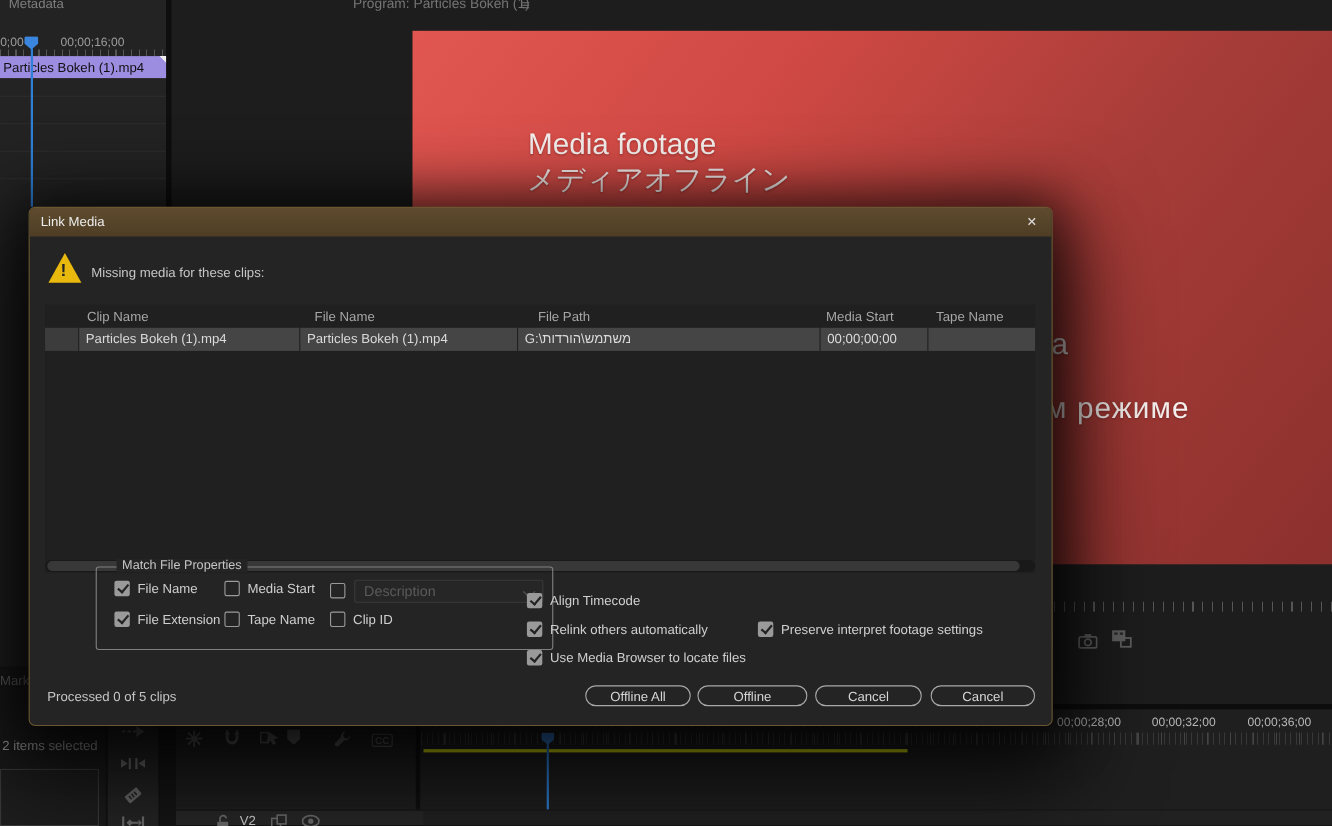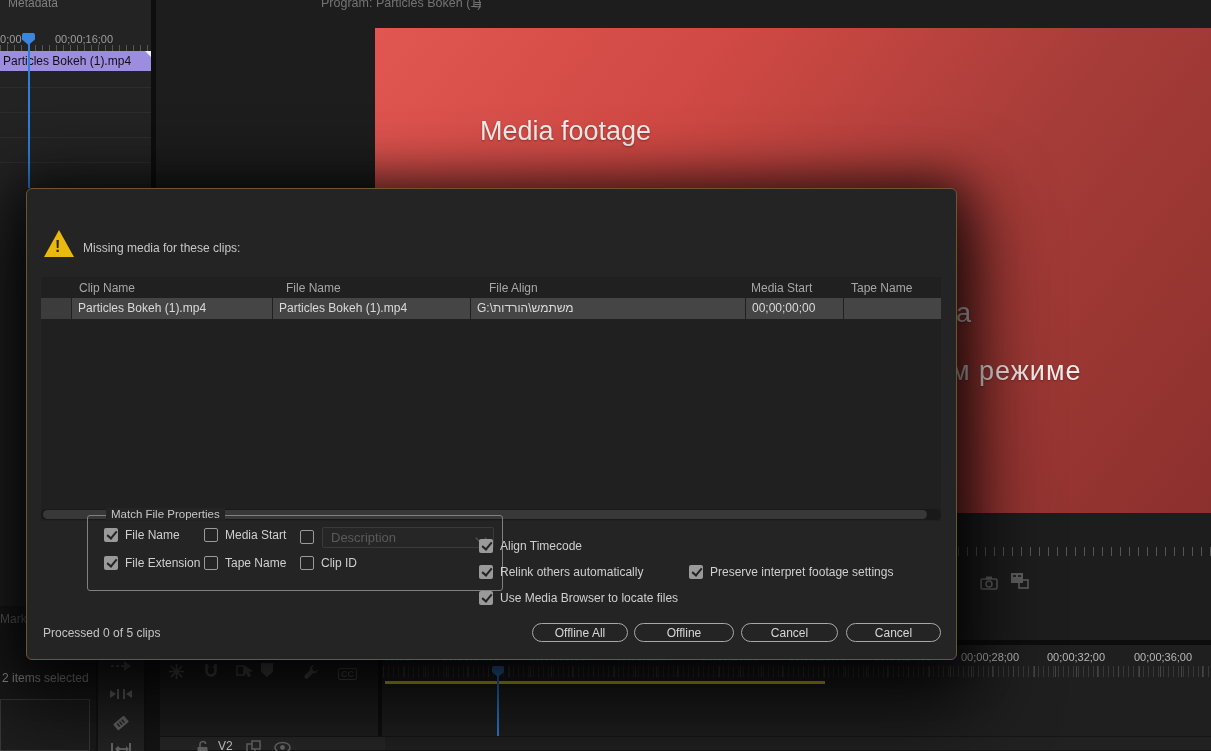--- a/index.html
+++ b/index.html
@@ -142,20 +142,21 @@
 
   <div class="abs" id="vdiv1"></div>
 
   <div class="abs" id="program-panel">
     <div class="abs" id="program-title" style="position:absolute">Program: Particles Bokeh (1)</div>
     <div class="abs" id="program-menu-icon">≡</div>
   </div>
 
   <div class="abs" id="slate">
     <div class="abs slate-text" id="slate-en">Media footage</div>
+    <div class="abs slate-text" id="slate-ja">メディアオフライン</div>
     <div class="abs slate-text" id="slate-frag-a">a</div>
     <div class="abs slate-text" id="slate-frag-ru">м режиме</div>
   </div>
 
   <div class="abs" id="pm-ruler"></div>
   <div class="abs" id="pm-partial-icon"></div>
   <div class="abs" style="left:980px;top:576px">
     <svg width="18" height="14" viewBox="0 0 18 14">
         <rect x="1" y="3" width="16" height="10" rx="1.5" fill="none" stroke="#5f5f5f" stroke-width="1.6"></rect>
         <rect x="6" y="0.5" width="6" height="3" fill="#5f5f5f"></rect>
@@ -280,28 +281,32 @@
     </div>
     <div class="track-icon" style="left:114px;top:3px">
       <svg width="17" height="13" viewBox="0 0 17 13">
           <ellipse cx="8.5" cy="6.5" rx="7.5" ry="5" fill="none" stroke="#6a6a6a" stroke-width="1.5"></ellipse>
           <circle cx="8.5" cy="6.5" r="2.4" fill="#6a6a6a"></circle>
         </svg>
     </div>
   </div>
 
   <div class="abs" id="dialog">
+    <div class="abs" id="dlg-titlebar">
+      <div class="abs" id="dlg-title">Link Media</div>
+      <div class="abs" id="dlg-close">×</div>
+    </div>
 
     <div class="abs" id="warn-icon"></div>
     <div class="abs" id="dlg-message">Missing media for these clips:</div>
 
     <div class="abs" id="list-bg"></div>
     <span class="abs thead-label" style="left:52px">Clip Name</span>
     <span class="abs thead-label" style="left:259px">File Name</span>
-    <span class="abs thead-label" style="left:462px">File Align</span>
+    <span class="abs thead-label" style="left:462px">File Path</span>
     <span class="abs thead-label" style="left:724px">Media Start</span>
     <span class="abs thead-label" style="left:824px">Tape Name</span>
 
     <div class="abs trow-cell" id="cell-gutter"></div>
     <div class="abs trow-cell" id="cell-clip">Particles Bokeh (1).mp4</div>
     <div class="abs trow-cell" id="cell-file">Particles Bokeh (1).mp4</div>
     <div class="abs trow-cell" id="cell-path">G:\משתמש\הורדות</div>
     <div class="abs trow-cell" id="cell-start">00;00;00;00</div>
     <div class="abs trow-cell" id="cell-tape"></div>
 

